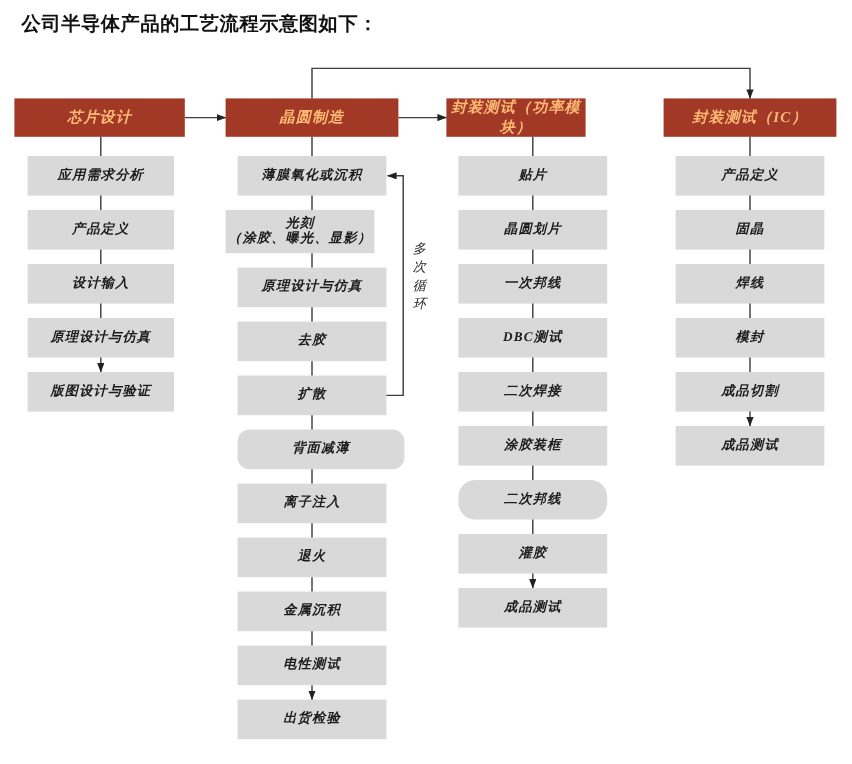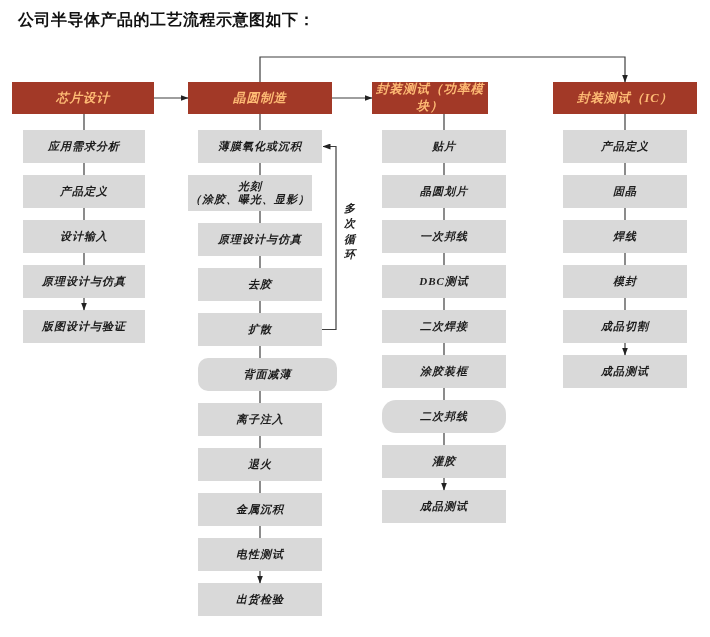--- a/index.html
+++ b/index.html
@@ -10,21 +10,21 @@
   .stage-header{position:absolute;height:32px;background:#A23927;color:#fdba74;
         display:flex;align-items:center;justify-content:center;
         font-size:12.5px;font-weight:bold;font-style:italic;letter-spacing:1px;
         box-sizing:border-box;text-align:center;}
   .step{position:absolute;background:#D9D9D9;color:#1c1c1c;
         display:flex;align-items:center;justify-content:center;
         font-size:11px;font-weight:bold;font-style:italic;letter-spacing:1px;
         text-align:center;white-space:pre-line;line-height:1.2;box-sizing:border-box;}
   #wires{position:absolute;left:0;top:0;pointer-events:none;}
   .loop-label{position:absolute;left:343px;top:201px;width:13px;
-        font-size:11px;font-weight:bold;font-style:italic;color:#1c1c1c;
+        font-size:11px;font-weight:normal;font-style:italic;color:#1c1c1c;
         word-break:break-all;line-height:1.4;text-align:center;}
 </style>
 </head>
 <body>
 
 <div id="page">
   <div class="title">公司半导体产品的工艺流程示意图如下：</div>
   <div id="boxes">
       <div class="stage-header" style="left: 12px; top: 82px; width: 142px;">芯片设计</div>
       <div class="step" style="left: 23px; top: 130px; width: 122px; height: 33px;">应用需求分析</div>

